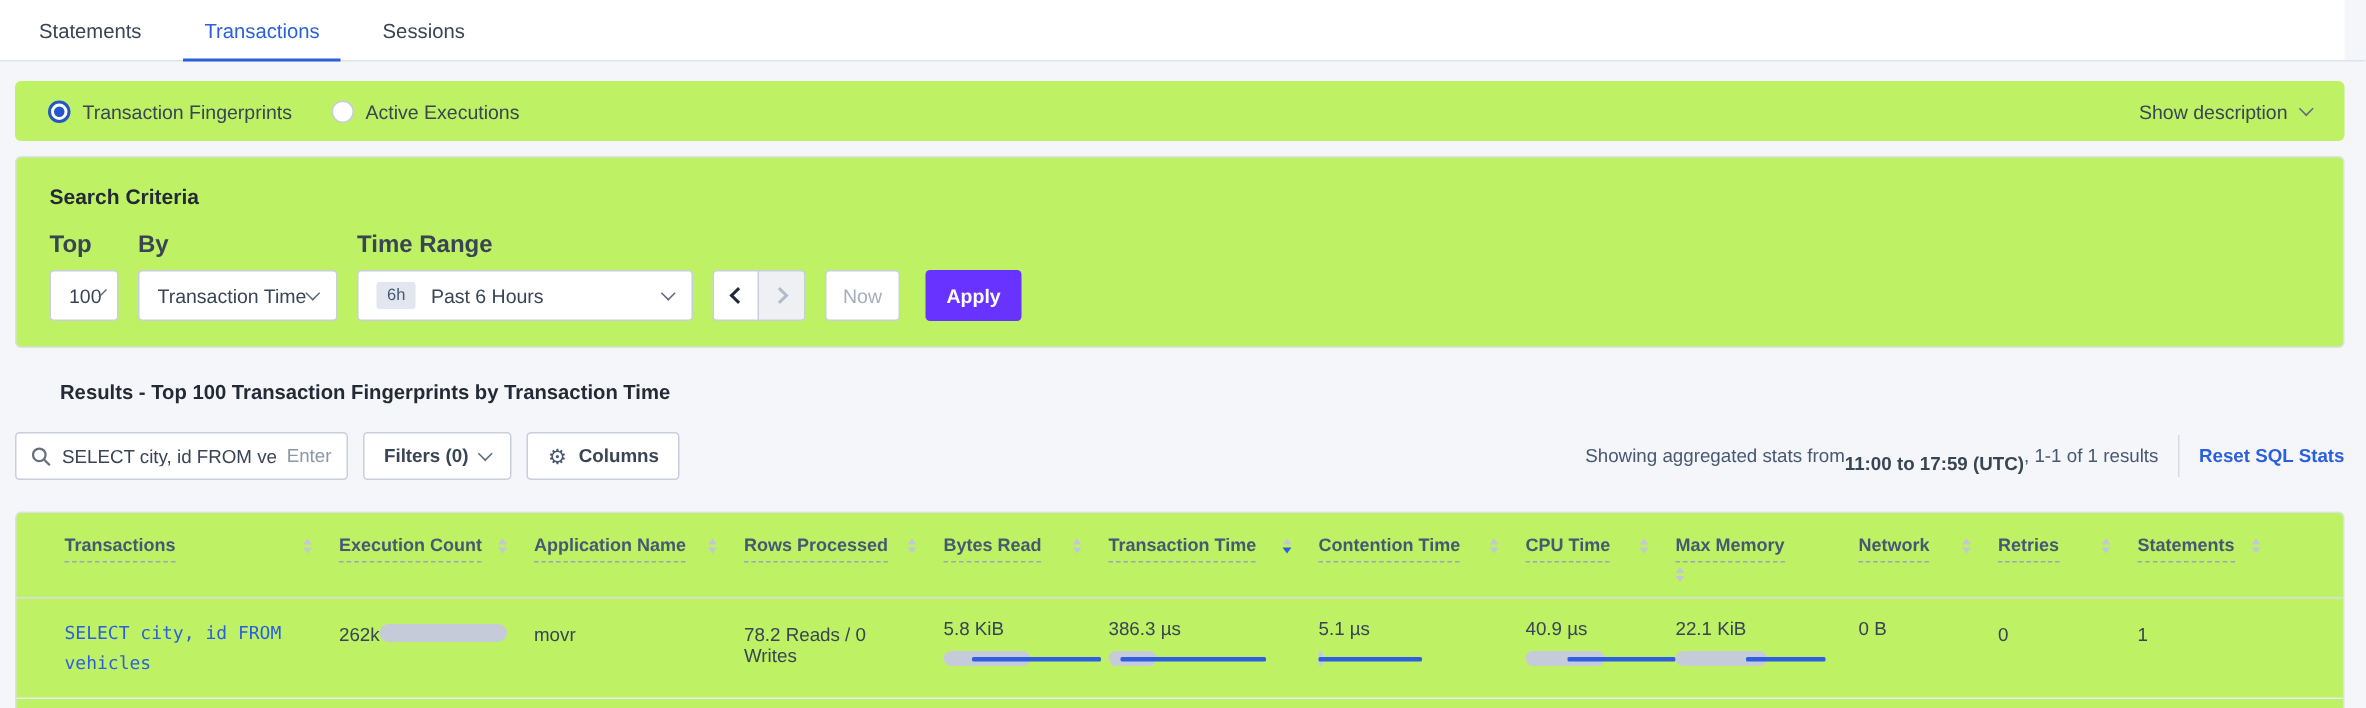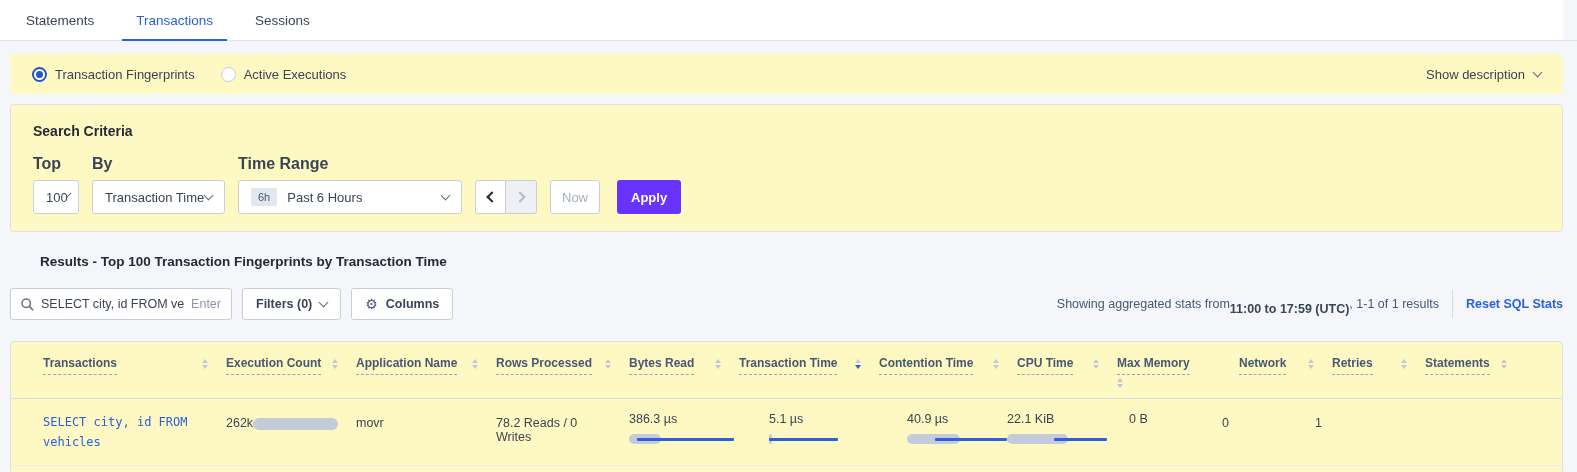--- a/index.html
+++ b/index.html
@@ -7,21 +7,21 @@
     font-family:"Liberation Sans", sans-serif; background:#f4f6fa; color:#394455; }
 
   
   .tabbar-wrap { border-bottom:1px solid #dfe3ec; }
   .tabbar { background:#fff; width:1563px; height:40px; display:flex; align-items:flex-end; padding-left:12px; }
   .tab { font-size:13.5px; color:#394455; padding:12px 14px 11px; margin-right:14px; cursor:pointer;
          border-bottom:2px solid transparent; margin-bottom:-1px; }
   .tab.active { color:#2b60dc; border-bottom-color:#2b60dc; font-weight:500; }
 
   
-  .card { background:#fef9c3; margin:0 14px 0 10px; border-radius:4px; }
+  .card { background:#bef264; margin:0 14px 0 10px; border-radius:4px; }
   .bordered { border:1px solid #dbe0e9; }
 
   
   .radio-card { margin-top:13px; height:40px; display:flex; align-items:center; padding:0 22px; }
   .radio-opt { display:flex; align-items:center; margin-right:26px; cursor:pointer; }
   .radio-circle { width:15px; height:15px; border-radius:50%; border:2px solid #2456c8; margin-right:8px;
     display:flex; align-items:center; justify-content:center; background:#fff; }
   .radio-circle .dot { width:7px; height:7px; border-radius:50%; background:#2456c8; }
   .radio-circle.off { border:1px solid #c6cdd9; }
   .radio-label { font-size:13px; color:#394455; }
@@ -81,21 +81,21 @@
   .tri { width:0; height:0; border-left:3.5px solid transparent; border-right:3.5px solid transparent; }
   .tri.up { border-bottom:4px solid #c2c8d6; }
   .tri.down { border-top:4px solid #c2c8d6; }
   .sorter.desc .tri.down { border-top-color:#2b60dc; }
   .trow { display:flex; padding:13px 20px 12px 32px; border-bottom:1px solid #e7ecf3; }
   .td { padding-right:18px; font-size:12.5px; color:#394455; }
   .c1{width:183px;} .c2{width:130px;} .c3{width:140px;} .c4{width:133px;} .c5{width:110px;}
   .c6{width:140px;} .c7{width:138px;} .c8{width:100px;} .c9{width:122px;flex-direction:column;} .c10{width:93px;}
   .c11{width:93px;} .c12{width:100px;}
   .sql-link { font-family:"DejaVu Sans Mono", monospace; font-size:12px; color:#2b60dc; line-height:1.7; cursor:pointer; }
-  .exec-wrap { display:flex; align-items:flex-end; padding-top:4px; }
+  .exec-wrap { display:flex; align-items:flex-start; padding-top:4px; }
   .exec-track { width:88px; height:12px; }
   .exec-bar { height:12px; border-radius:6px; background:#c6cbda; }
   .chart { position:relative; height:10px; width:105px; margin-top:8px; }
   .chart .bar { position:absolute; left:0; top:0; height:10px; border-radius:5px; background:#c6cbda; }
   .chart .line { position:absolute; top:4px; height:3px; background:#2f5fe0; border-radius:1px; }
   .val-pad { padding-top:4px; }
 </style>
 </head>
 <body>
 
@@ -289,20 +289,27 @@
           <span class="exec-bar" style="display: block; width: 100%;"></span>
         </span>
       </div>
     </div>
     <div class="td c3 val-pad">
       <span>movr</span>
     </div>
     <div class="td c4 val-pad">
       <span>78.2 Reads / 0 Writes</span>
     </div>
+    <div class="td c5">
+      <span>5.8 KiB</span>
+      <div class="chart">
+        <span class="bar" style="width: 55%;"></span>
+        <span class="line" style="width: 82%; left: 18%;"></span>
+      </div>
+    </div>
     <div class="td c6">
       <span>386.3 µs</span>
       <div class="chart">
         <span class="bar" style="width: 30%;"></span>
         <span class="line" style="width: 92%; left: 8%;"></span>
       </div>
     </div>
     <div class="td c7">
       <span>5.1 µs</span>
       <div class="chart">

